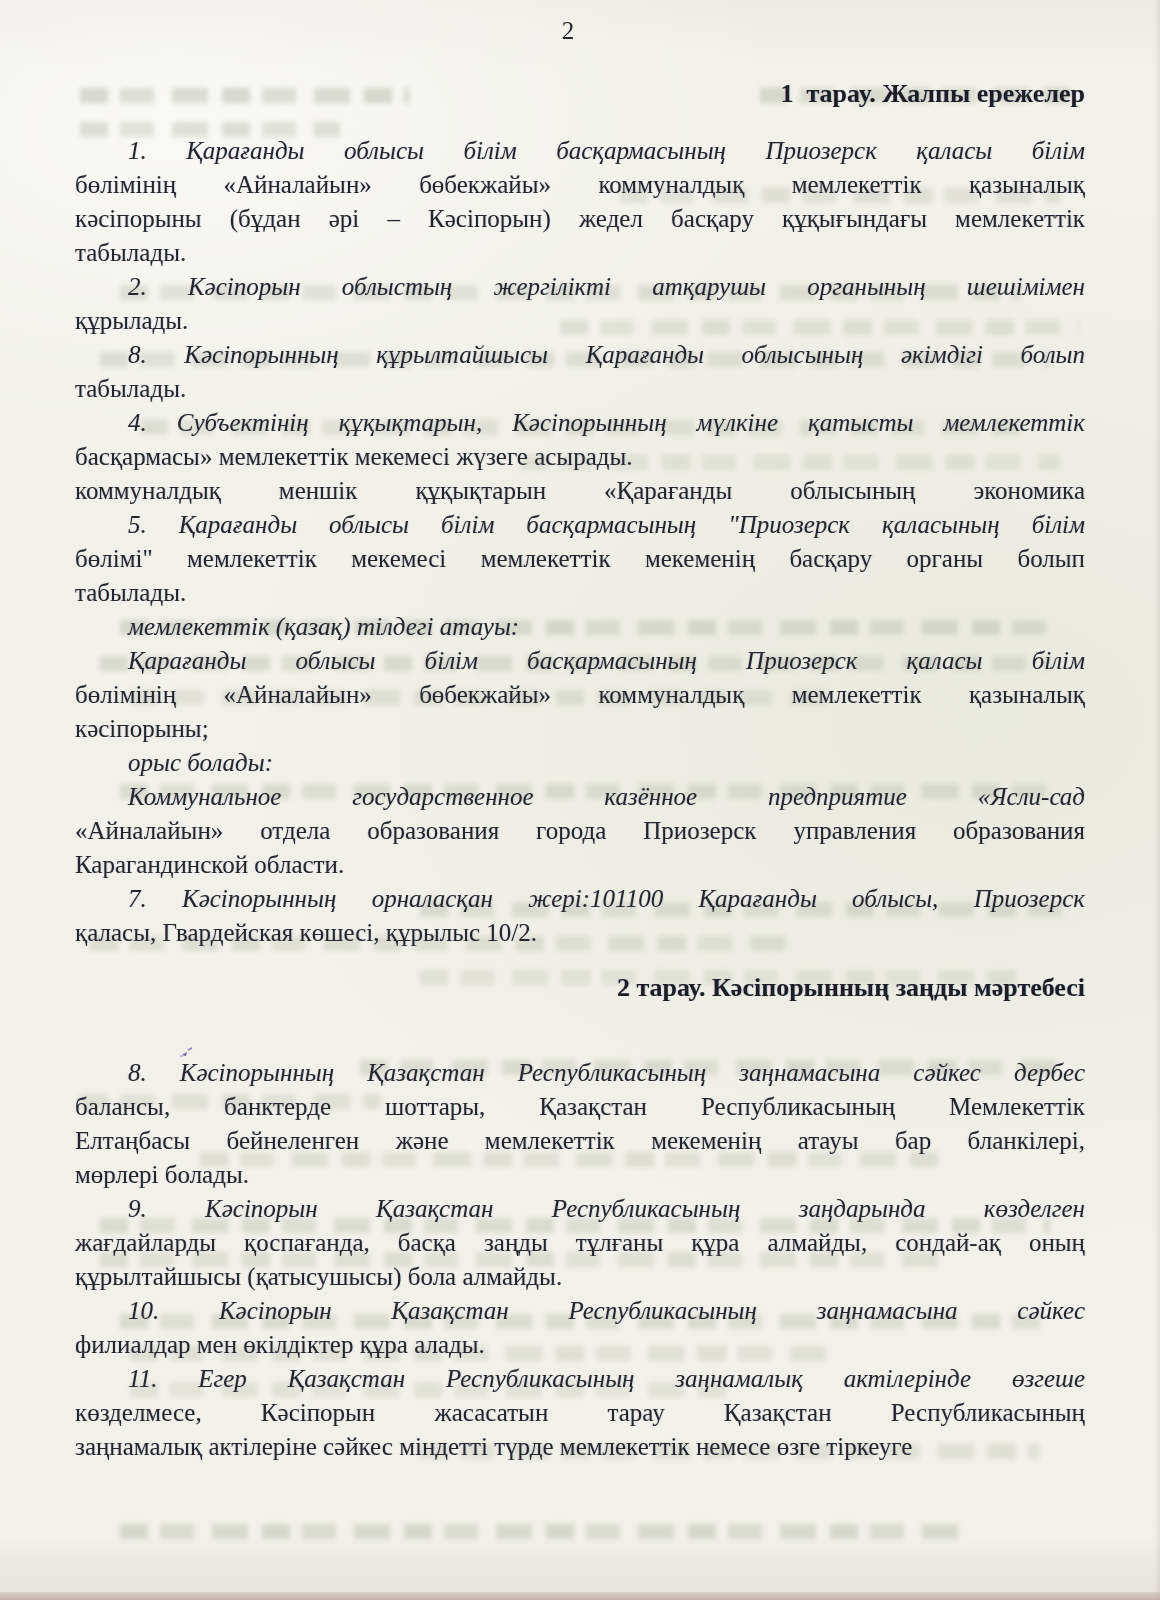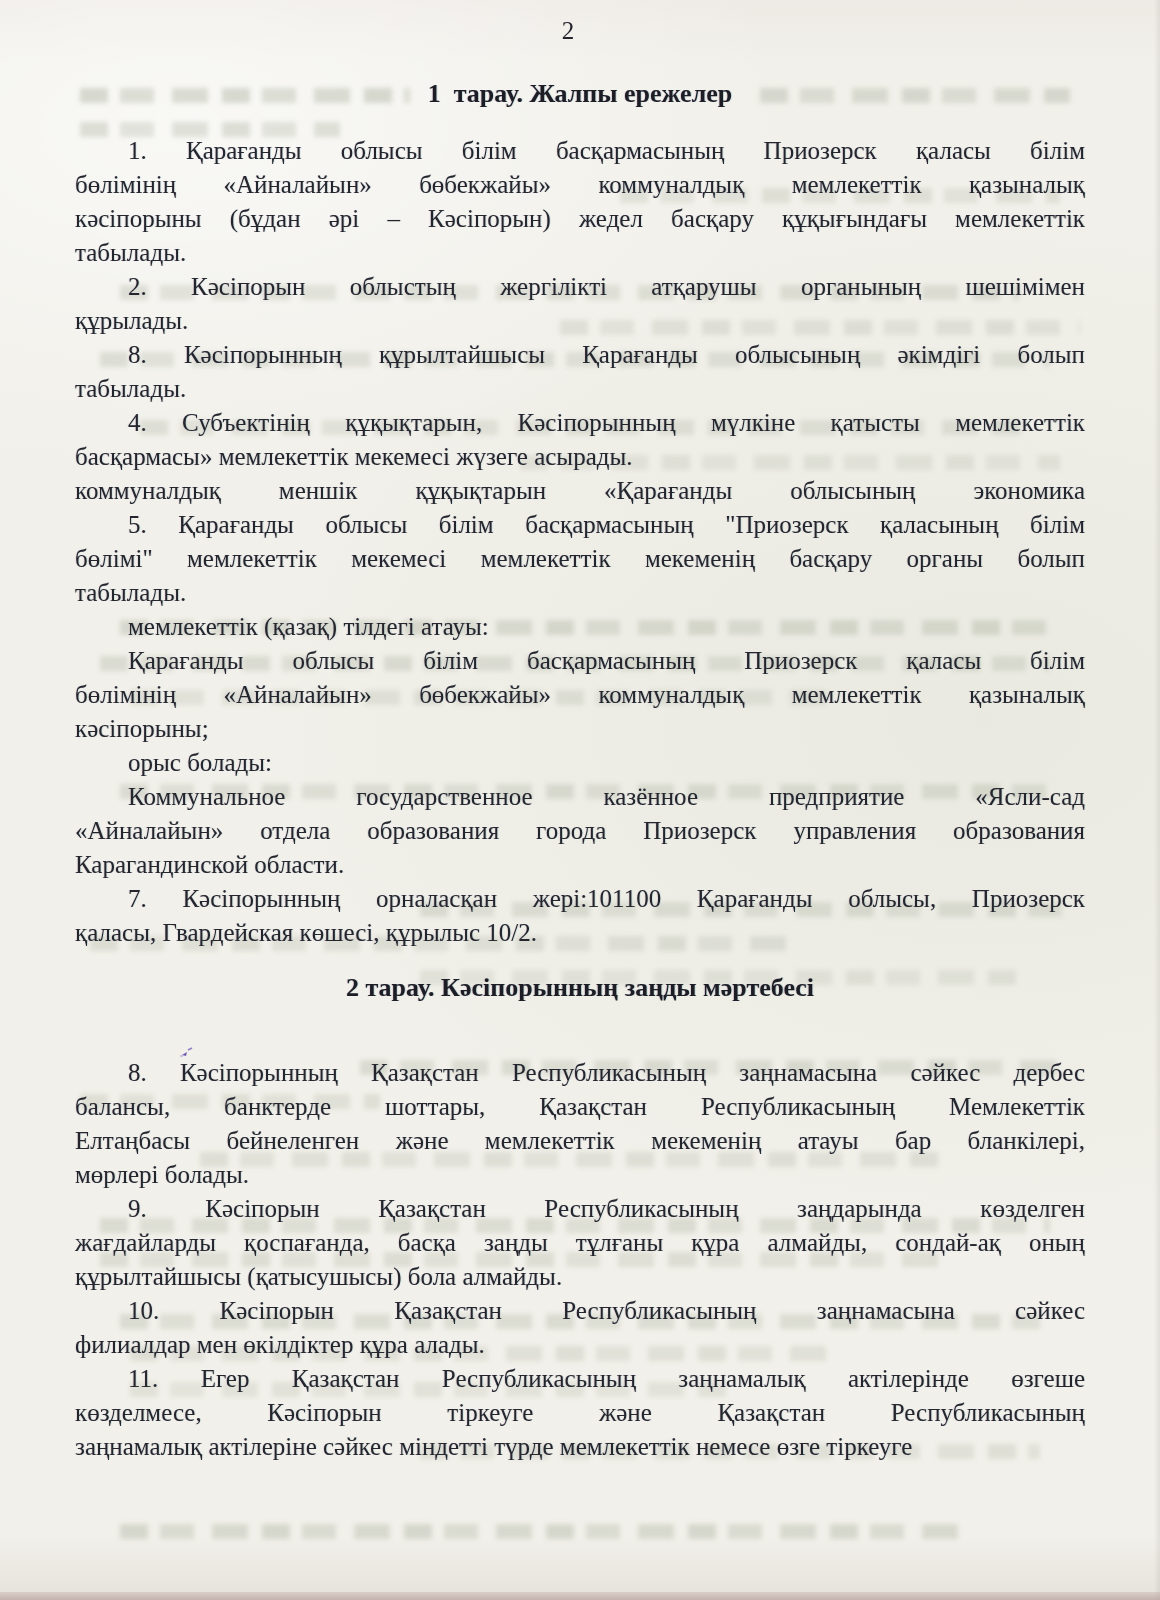--- a/index.html
+++ b/index.html
@@ -36,38 +36,38 @@
     width: 1010px;
   }
   .page-number {
     text-align: center;
     font-size: 25px;
     line-height: 34px;
     transform: translateX(-12px);
   }
   .heading {
     font-weight: bold;
-    text-align: center;
+    text-align: right;
     font-size: 26px;
     line-height: 36px;
     color: #1d1d26;
     text-shadow: 1px 0 0 rgba(40,150,170,.20), -1px 0 0 rgba(170,60,130,.14);
   }
   .heading.h1 { margin: 28px 0 22px 0; }
   .heading.h2 { margin: 20px 0 50px 0; }
   .para { margin: 0; }
   .line {
     font-size: 25px;
     line-height: 34px;
     text-align: justify;
     text-align-last: justify;
     white-space: normal;
     text-shadow: 1px 0 0 rgba(60,170,190,.16), -1px 0 0 rgba(190,80,140,.11);
   }
-  .line.first { padding-left: 53px; }
+  .line.first { padding-left: 53px; font-style: italic; }
   .line.last { text-align-last: left; }
   
   .ghost {
     position: absolute;
     height: 15px;
     filter: blur(2.6px);
     background: repeating-linear-gradient(90deg,
       rgba(128,136,110,.60) 0px,  rgba(128,136,110,.60) 28px,
       rgba(128,136,110,0)   28px, rgba(128,136,110,0)   40px,
       rgba(128,136,110,.50) 40px, rgba(128,136,110,.50) 74px,
@@ -171,21 +171,21 @@
           <div class="line first">9. Кәсіпорын Қазақстан Республикасының заңдарында көзделген</div>
           <div class="line">жағдайларды қоспағанда, басқа заңды тұлғаны құра алмайды, сондай-ақ оның</div>
           <div class="line last">құрылтайшысы (қатысушысы) бола алмайды.</div>
         </div>
         <div class="para">
           <div class="line first">10. Кәсіпорын Қазақстан Республикасының заңнамасына сәйкес</div>
           <div class="line last">филиалдар мен өкілдіктер құра алады.</div>
         </div>
         <div class="para">
           <div class="line first">11. Егер Қазақстан Республикасының заңнамалық актілерінде өзгеше</div>
-          <div class="line">көзделмесе, Кәсіпорын тіркеуге және Қазақстан Республикасының</div>
+          <div class="line">көзделмесе, Кәсіпорын жасасатын тарау Қазақстан Республикасының</div>
           <div class="line last">заңнамалық актілеріне сәйкес міндетті түрде мемлекеттік немесе өзге тіркеуге</div>
         </div>
       </div>
   </div>
 
   <svg class="ink-mark" width="20" height="16" viewBox="0 0 20 16">
     <path d="M4 11 L9 8 L8 12 Z" fill="#5b3fa8" opacity="0.85"></path>
     <path d="M10 6 L14 4" stroke="#6b4fb8" stroke-width="1.6" opacity="0.7"></path>
     <path d="M2 12 L5 12" stroke="#7a63be" stroke-width="1.2" opacity="0.5"></path>
   </svg>

